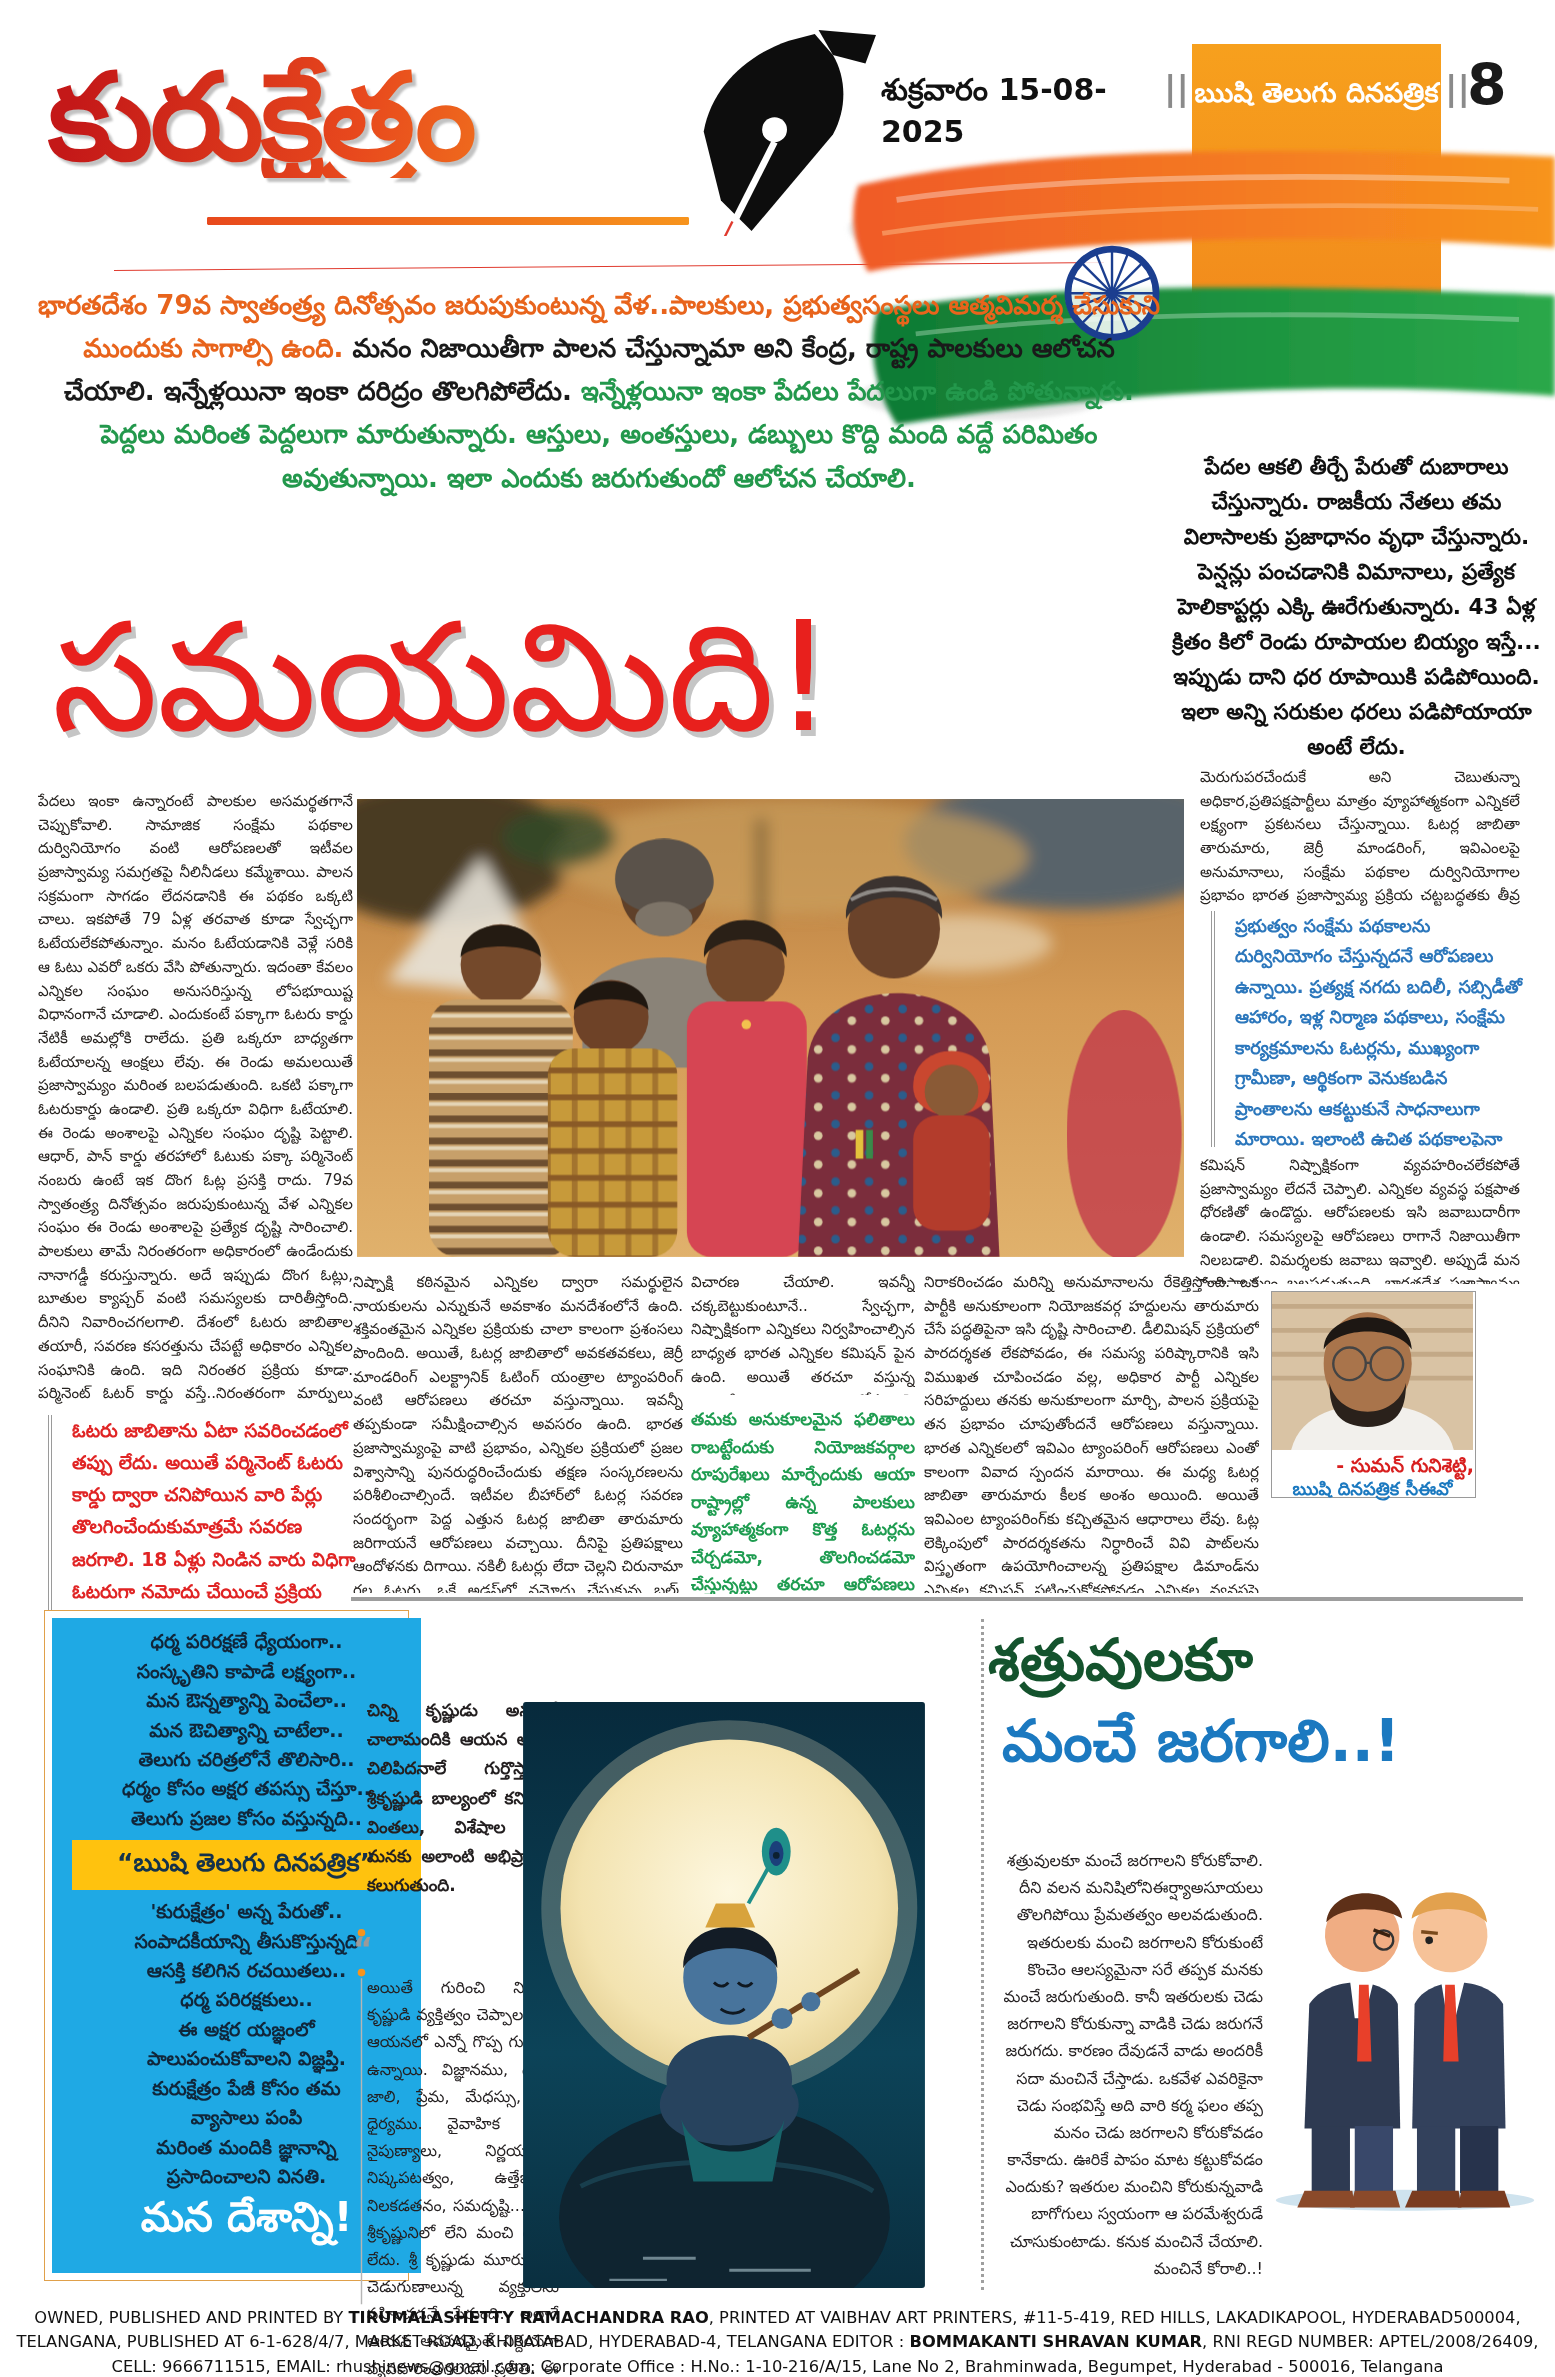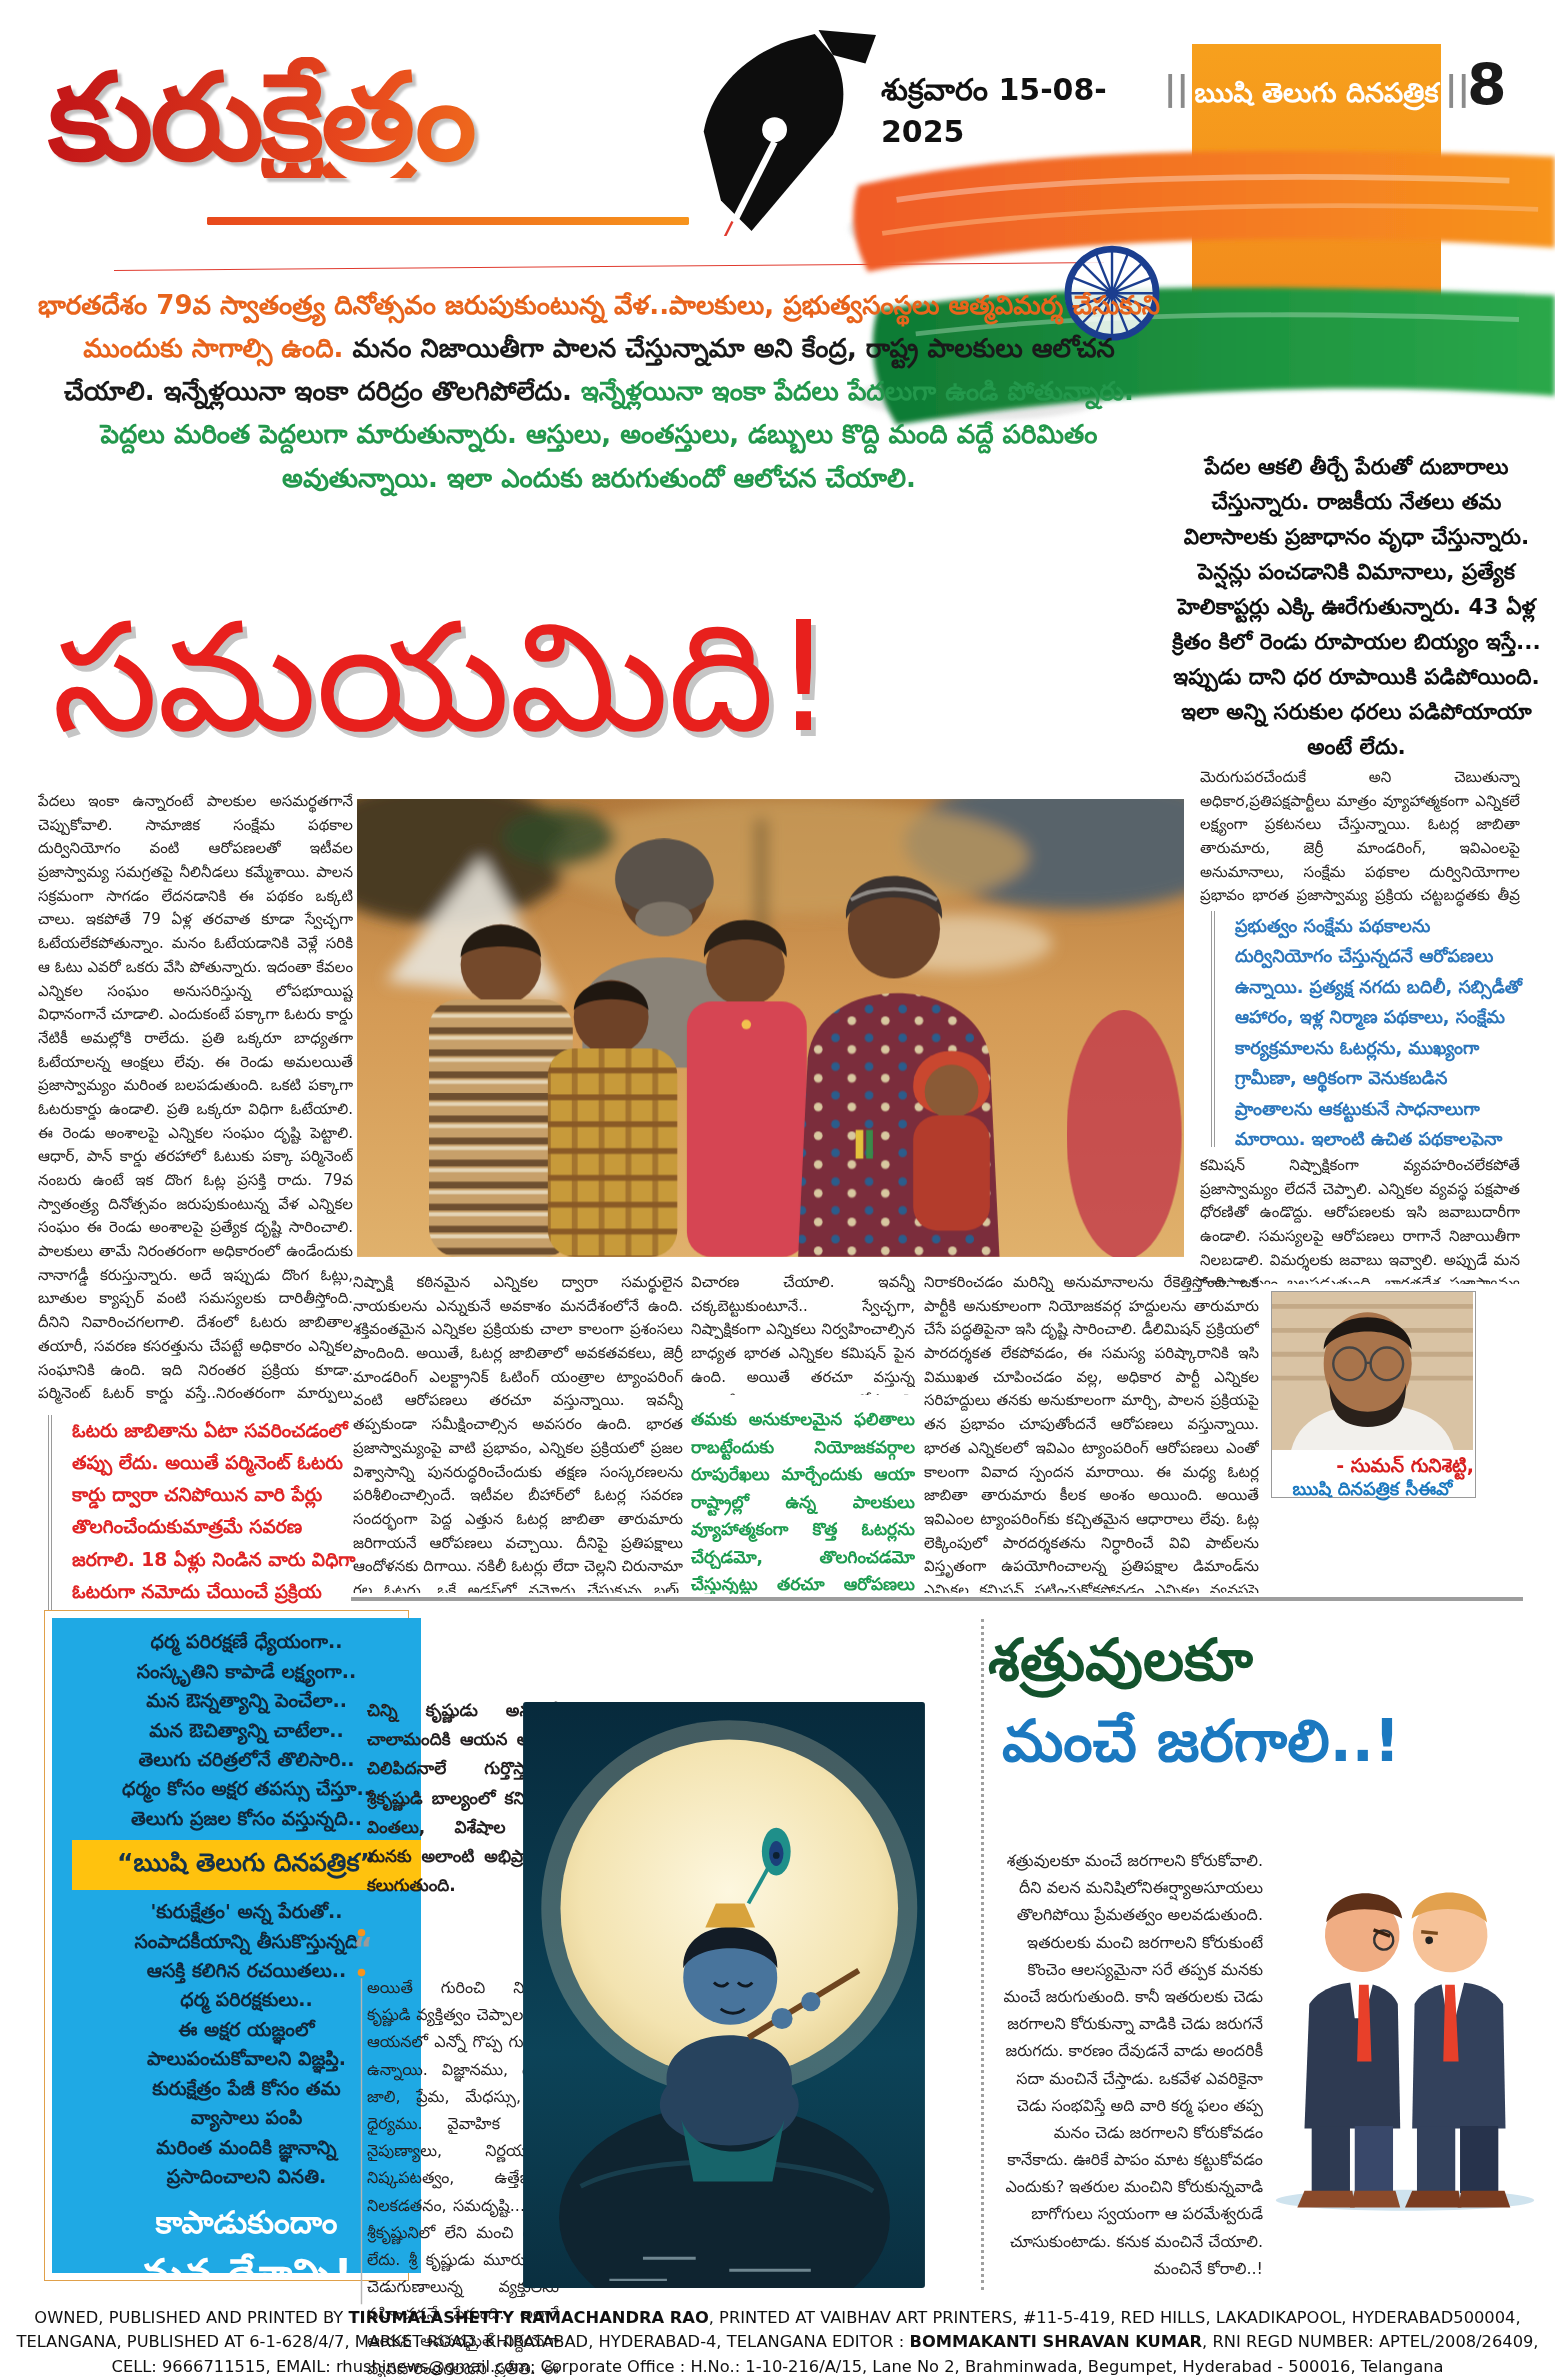--- a/index.html
+++ b/index.html
@@ -268,21 +268,20 @@
       <div class="bb-line">'కురుక్షేత్రం' అన్న పేరుతో..</div>
       <div class="bb-line">సంపాదకీయాన్ని తీసుకొస్తున్నది</div>
       <div class="bb-line">ఆసక్తి కలిగిన రచయితలు..</div>
       <div class="bb-line">ధర్మ పరిరక్షకులు..</div>
       <div class="bb-line">ఈ అక్షర యజ్ఞంలో</div>
       <div class="bb-line">పాలుపంచుకోవాలని విజ్ఞప్తి.</div>
       <div class="bb-line">కురుక్షేత్రం పేజీ కోసం తమ</div>
       <div class="bb-line">వ్యాసాలు పంపి</div>
       <div class="bb-line">మరింత మందికి జ్ఞానాన్ని</div>
       <div class="bb-line">ప్రసాదించాలని వినతి.</div>
-      <div class="bb-white1">కాపాడుకుందాం</div>
       <div class="bb-white2">మన దేశాన్ని!</div>
 
     </div>
   </div>
 
   <div class="abs k-intro just">చిన్ని కృష్ణుడు అనగానే చాలామందికి ఆయన అల్లరి, చిలిపిదనాలే గుర్తొస్తాయి. శ్రీకృష్ణుడి బాల్యంలో కనిపించే వింతలు, విశేషాల వల్లే మనకు అలాంటి అభిప్రాయం కలుగుతుంది.</div>
 
   <svg class="abs quote-deco" viewBox="0 0 40 790">
     <circle cx="20" cy="8" r="8" fill="#f7941d"></circle>
     <text x="2" y="64" font-size="64" fill="#9a9a9a" font-weight="bold">“</text>

